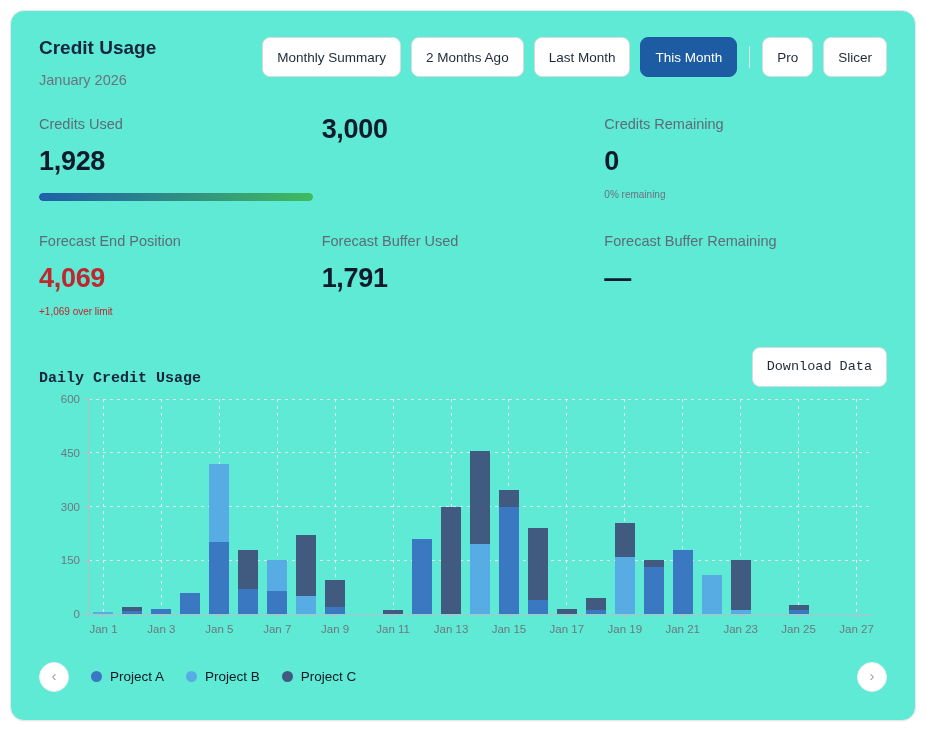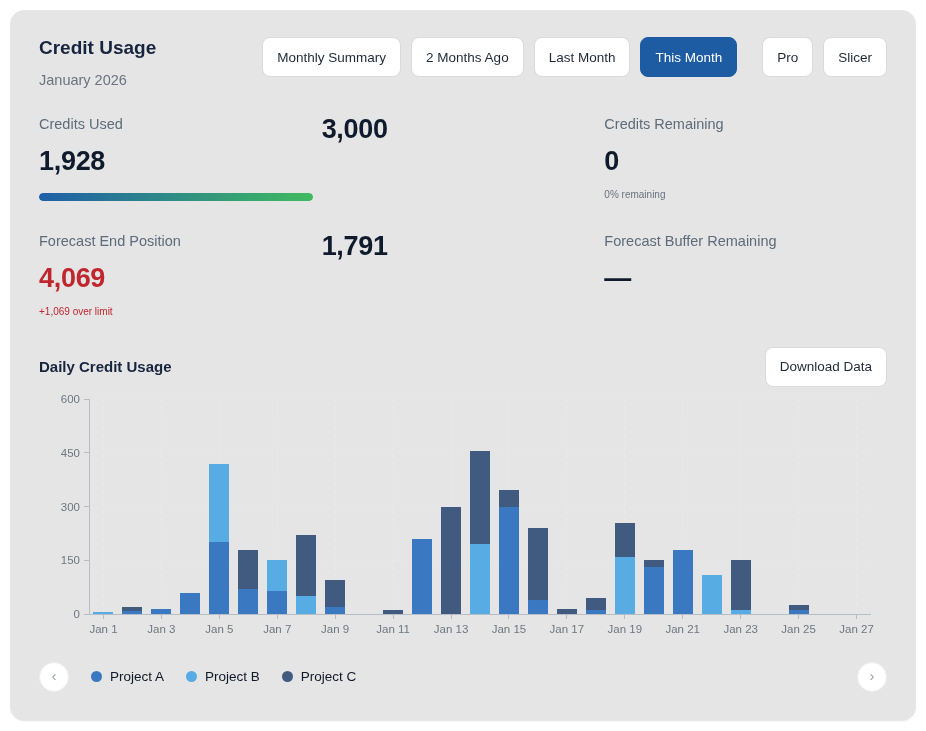--- a/index.html
+++ b/index.html
@@ -15,21 +15,21 @@
   }
   *{box-sizing:border-box;}
   html,body{margin:0;padding:0;}
   body{
     width:926px;height:731px;position:relative;background:#ffffff;
     font-family:"Liberation Sans",sans-serif;color:var(--ink);
     -webkit-font-smoothing:antialiased;
   }
   .card{
     position:absolute;left:10px;top:10px;width:906px;height:711px;
-    background:#e5e5e5;border:1px solid var(--border);border-radius:14px;
+    background:#5eead4;border:1px solid var(--border);border-radius:14px;
     padding:24px 28px 20px 28px;box-shadow:0 1px 2px rgba(16,24,40,.03);
   }
   
   .hdr{display:flex;justify-content:space-between;align-items:flex-start;}
   .title{font-size:19px;font-weight:700;color:#16243d;line-height:1.2;margin:2px 0 12px;}
   .subtitle{font-size:14.5px;color:var(--muted);}
   .tabs{display:flex;align-items:center;gap:10px;padding-top:2px;}
   .tab,.btn{
     height:40px;padding:0 14px;background:#fff;border:1px solid var(--btn-border);
     border-radius:8px;font-size:13.5px;color:#1f2937;font-family:inherit;
@@ -41,21 +41,21 @@
   .stats{display:grid;grid-template-columns:1fr 1fr 1fr;margin-top:28px;}
   .stats.row2{margin-top:32px;}
   .stat-label{font-size:14.5px;color:var(--label);margin-bottom:16px;}
   .stat-value{font-size:27px;font-weight:700;color:#0f1b2d;letter-spacing:-.3px;line-height:1;}
   .stat-value.danger{color:var(--danger);}
   .stat-sub{font-size:10px;color:var(--muted);margin-top:14px;}
   .stat-sub.danger{color:var(--danger);}
   .progress-track{width:274px;height:8px;border-radius:4px;margin-top:18px;overflow:hidden;background:transparent;}
   .progress-fill{height:100%;border-radius:4px;background:linear-gradient(90deg,var(--grad-from),var(--grad-to));}
   
-  .sec-hdr{display:flex;justify-content:space-between;align-items:center;margin-top:30px;}
+  .sec-hdr{display:flex;justify-content:space-between;align-items:flex-end;margin-top:30px;font-family:Liberation Mono, monospace;}
   .sec-title{font-size:15px;font-weight:700;color:#16243d;}
   svg text{font-family:"Liberation Sans",sans-serif;font-size:11.5px;fill:#6e7781;}
   .chart-wrap{margin-top:4px;}
   
   .legend-row{display:flex;align-items:center;margin-top:12px;}
   .chev-btn{
     width:30px;height:30px;border-radius:50%;border:1px solid #eceef1;background:#fff;
     color:#9aa1aa;font-size:15px;line-height:1;display:flex;align-items:center;justify-content:center;
     cursor:pointer;font-family:inherit;padding:0 0 2px 0;
   }
@@ -104,20 +104,21 @@
     </div>
   </div>
 
   <div class="stats row2">
     <div>
       <div class="stat-label">Forecast End Position</div>
       <div class="stat-value danger">4,069</div>
       <div class="stat-sub danger">+1,069 over limit</div>
     </div>
     <div>
+      <div class="stat-label">Forecast Buffer Used</div>
       <div class="stat-value">1,791</div>
     </div>
     <div>
       <div class="stat-label">Forecast Buffer Remaining</div>
       <div class="stat-value">—</div>
     </div>
   </div>
 
   <div class="sec-hdr">
     <div class="sec-title">Daily Credit Usage</div>

